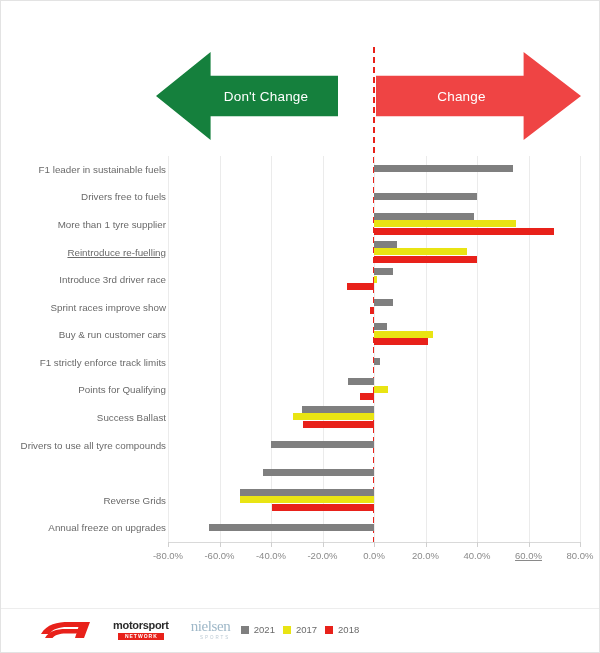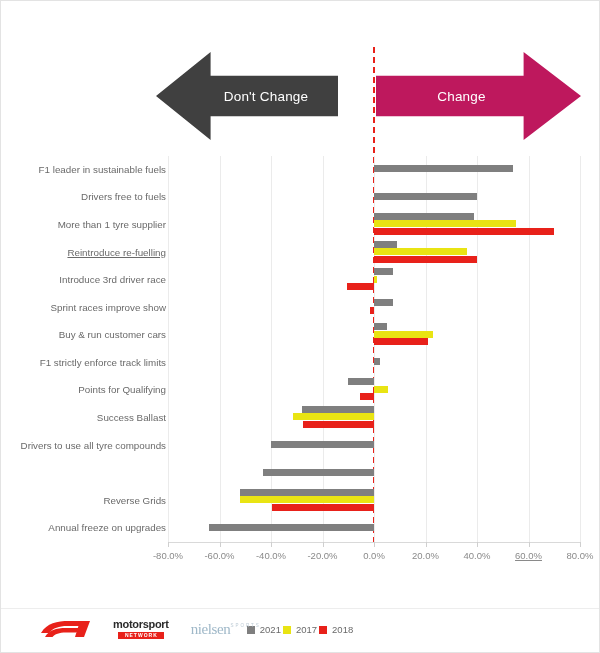--- a/index.html
+++ b/index.html
@@ -3,25 +3,25 @@
 <meta charset="utf-8">
 <style>
   html,body{margin:0;padding:0;background:#fff;}
   body{width:600px;height:653px;font-family:"Liberation Sans",sans-serif;overflow:hidden;}
   #page{position:relative;width:598px;height:651px;border:1px solid #e3e3e3;background:#fff;}
 
   
   .arrow-band{position:absolute;left:0;top:45px;width:598px;height:100px;}
   .arrow{position:absolute;top:6px;height:88px;display:flex;align-items:center;justify-content:center;}
   .arrow-left{left:155px;width:182px;
-    background:#404040;
+    background:#15803d;
     -webkit-clip-path:polygon(0% 50%,30% 0%,30% 27%,100% 27%,100% 73%,30% 73%,30% 100%);
     clip-path:polygon(0% 50%,30% 0%,30% 27%,100% 27%,100% 73%,30% 73%,30% 100%);}
   .arrow-right{left:375px;width:205px;
-    background:#be185d;
+    background:#ef4444;
     -webkit-clip-path:polygon(100% 50%,72% 0%,72% 27%,0% 27%,0% 73%,72% 73%,72% 100%);
     clip-path:polygon(100% 50%,72% 0%,72% 27%,0% 27%,0% 73%,72% 73%,72% 100%);}
   .arrow-label{color:#fff;font-size:13.5px;letter-spacing:.2px;}
   .arrow-left .arrow-label{margin-left:38px;}
   .arrow-right .arrow-label{margin-right:34px;}
 
   
   .centre-dash{position:absolute;left:372px;top:46px;width:0;height:496px;
     border-left:2px dashed #e8211a;}
 
@@ -35,33 +35,33 @@
     font-size:9.5px;color:#8a8a8a;}
 
   .cat-label{position:absolute;right:0;width:165px;text-align:right;
     font-size:9.8px;color:#6a6a6a;white-space:nowrap;}
   .cat-label-wrap{position:absolute;left:0;top:155px;width:165px;height:386px;}
 
   .bar{position:absolute;height:7px;}
 
   
   .legend{position:absolute;left:0;top:623px;width:598px;
-    display:flex;justify-content:center;align-items:center;gap:2px;}
+    display:flex;justify-content:center;align-items:center;gap:8px;}
   .legend-item{display:flex;align-items:center;gap:5px;font-size:9.5px;color:#6a6a6a;}
   .swatch{width:8px;height:8px;display:inline-block;}
 
   
   .footer-sep{position:absolute;left:0;top:607px;width:598px;height:0;border-top:1px solid #ededed;}
   .logos{position:absolute;left:38px;top:618px;display:flex;align-items:center;gap:22px;}
   .f1-logo{display:flex;align-items:center;}
   .ms-logo{display:flex;flex-direction:column;align-items:center;line-height:1;}
   .ms-word{font-size:11px;font-weight:bold;color:#2b2b2b;letter-spacing:-.3px;}
   .ms-bar{margin-top:2px;background:#e8211a;color:#fff;font-size:5px;letter-spacing:1px;
     padding:1px 6px 1px 7px;font-weight:bold;}
-  .nl-logo{display:flex;flex-direction:row;align-items:flex-start;line-height:1;}
+  .nl-logo{display:flex;flex-direction:column;align-items:flex-end;line-height:1;}
   .nl-word{font-family:"Liberation Serif",serif;font-size:15px;color:#9fb8c8;letter-spacing:-.4px;}
   .nl-sub{font-size:4.5px;color:#bccad4;letter-spacing:2px;margin-top:2px;}
 </style>
 </head>
 <body>
 
 <div id="page">
 
   <div class="arrow-band">
     <div class="arrow arrow-left">

